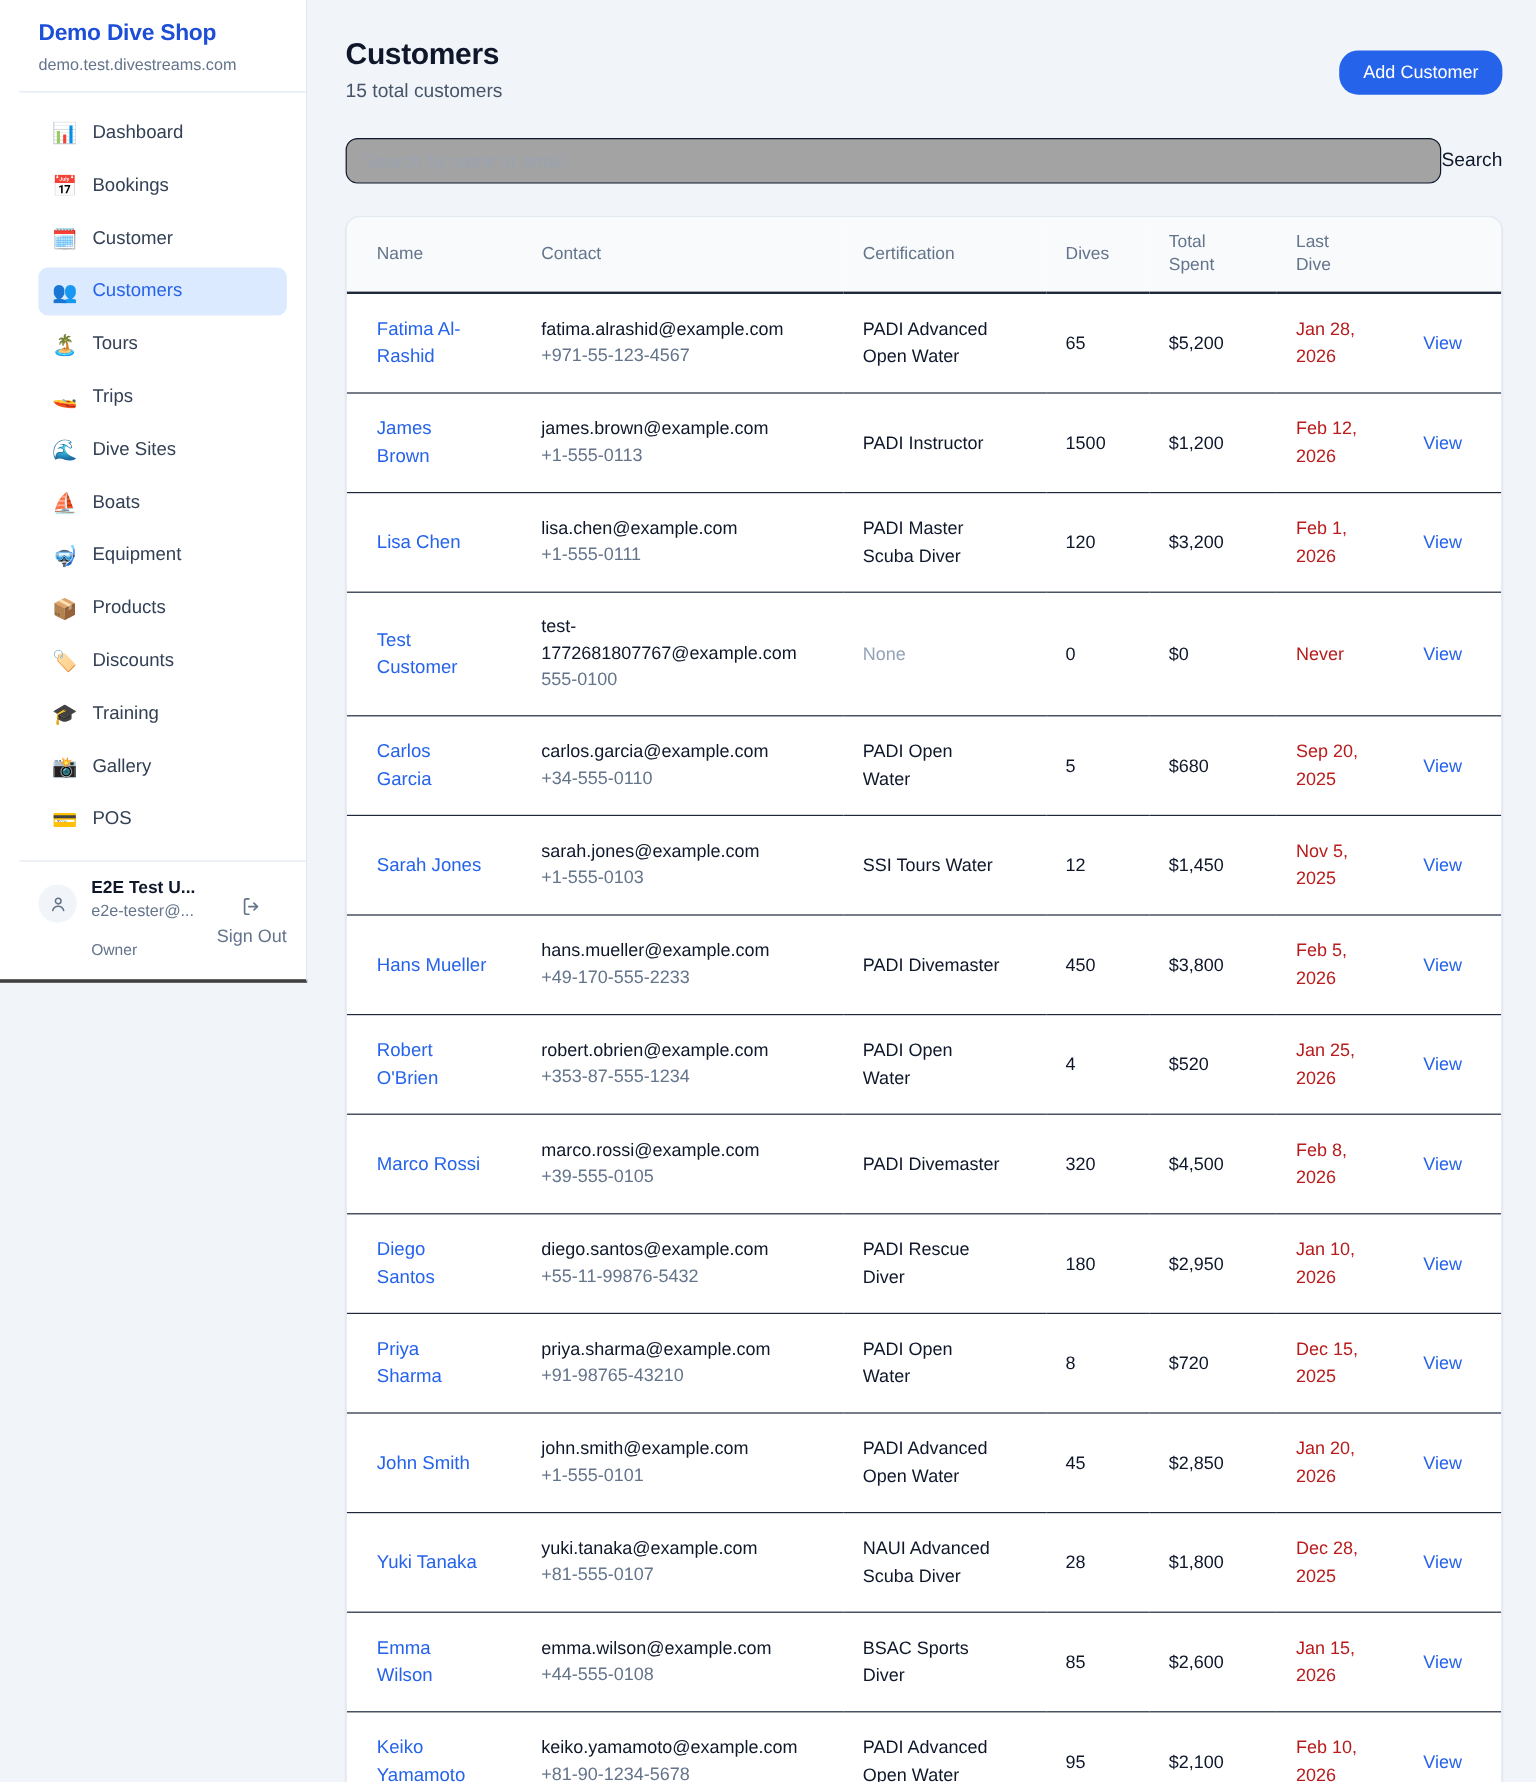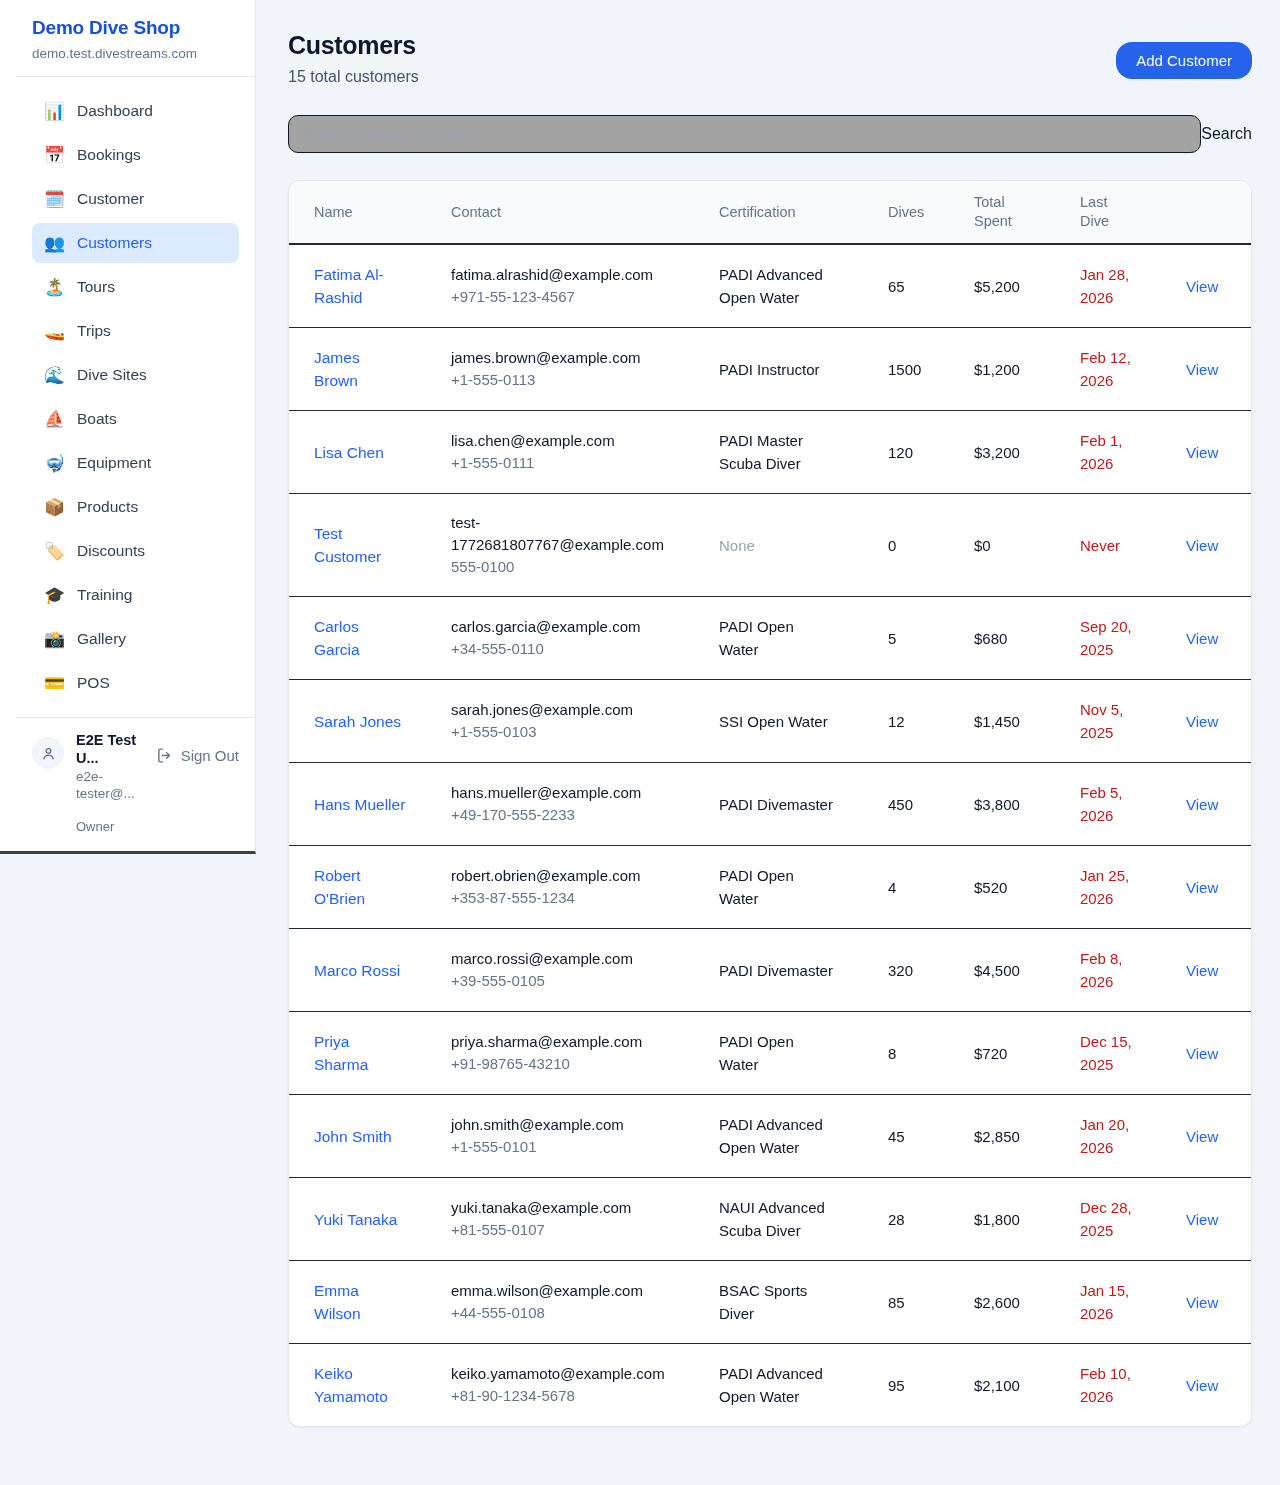--- a/index.html
+++ b/index.html
@@ -46,20 +46,21 @@
   .u-meta { min-width: 0; }
   .u-name { font-weight: 700; font-size: 14.5px; color: #0f172a; line-height: 18px; }
   .u-mail { color: #64748b; font-size: 13.5px; line-height: 17px; margin-top: 1px; }
   .u-role { color: #64748b; font-size: 13px; line-height: 17px; margin-top: 16px; }
   .signout {
     margin-left: auto; margin-top: 16px;
     display: flex; align-items: center; gap: 8px;
     background: none; border: none; padding: 0;
     color: #64748b; font-size: 15px; font-family: inherit; cursor: pointer;
     white-space: nowrap;
+    flex-direction: column;
   }
 
   
   main { margin-left: 288px; width: 964px; padding-top: 31px; }
   .page-head { display: flex; justify-content: space-between; align-items: flex-start; }
   h1 { margin: 0; font-size: 25px; line-height: 28px; font-weight: 700; letter-spacing: -0.3px; color: #0f172a; }
   .subtitle { color: #475569; font-size: 16px; margin-top: 9px; }
   .btn-primary {
     margin-top: 11px;
     background: #2563eb; color: #fff; border: none; border-radius: 16px;
@@ -300,21 +301,21 @@
     <td class="c-spent">$680</td>
     <td class="c-last"><span class="ldate">Sep 20, 2025</span></td>
     <td class="c-view"><a href="#" class="view-link">View</a></td>
   </tr>
           <tr>
     <td class="c-name"><a href="#" class="name-link">Sarah Jones</a></td>
     <td class="c-contact">
       <div class="email">sarah.jones@example.com</div>
       <div class="phone">+1-555-0103</div>
     </td>
-    <td class="c-cert"><span class="cert">SSI Open Water</span></td>
+    <td class="c-cert"><span class="cert">SSI Tours Water</span></td>
     <td class="c-dives">12</td>
     <td class="c-spent">$1,450</td>
     <td class="c-last"><span class="ldate">Nov 5, 2025</span></td>
     <td class="c-view"><a href="#" class="view-link">View</a></td>
   </tr>
           <tr>
     <td class="c-name"><a href="#" class="name-link">Hans Mueller</a></td>
     <td class="c-contact">
       <div class="email">hans.mueller@example.com</div>
       <div class="phone">+49-170-555-2233</div>
@@ -343,20 +344,32 @@
       <div class="email">marco.rossi@example.com</div>
       <div class="phone">+39-555-0105</div>
     </td>
     <td class="c-cert"><span class="cert">PADI Divemaster</span></td>
     <td class="c-dives">320</td>
     <td class="c-spent">$4,500</td>
     <td class="c-last"><span class="ldate">Feb 8, 2026</span></td>
     <td class="c-view"><a href="#" class="view-link">View</a></td>
   </tr>
           <tr>
+    <td class="c-name"><a href="#" class="name-link">Diego Santos</a></td>
+    <td class="c-contact">
+      <div class="email">diego.santos@example.com</div>
+      <div class="phone">+55-11-99876-5432</div>
+    </td>
+    <td class="c-cert"><span class="cert">PADI Rescue Diver</span></td>
+    <td class="c-dives">180</td>
+    <td class="c-spent">$2,950</td>
+    <td class="c-last"><span class="ldate">Jan 10, 2026</span></td>
+    <td class="c-view"><a href="#" class="view-link">View</a></td>
+  </tr>
+          <tr>
     <td class="c-name"><a href="#" class="name-link">Priya Sharma</a></td>
     <td class="c-contact">
       <div class="email">priya.sharma@example.com</div>
       <div class="phone">+91-98765-43210</div>
     </td>
     <td class="c-cert"><span class="cert">PADI Open Water</span></td>
     <td class="c-dives">8</td>
     <td class="c-spent">$720</td>
     <td class="c-last"><span class="ldate">Dec 15, 2025</span></td>
     <td class="c-view"><a href="#" class="view-link">View</a></td>

